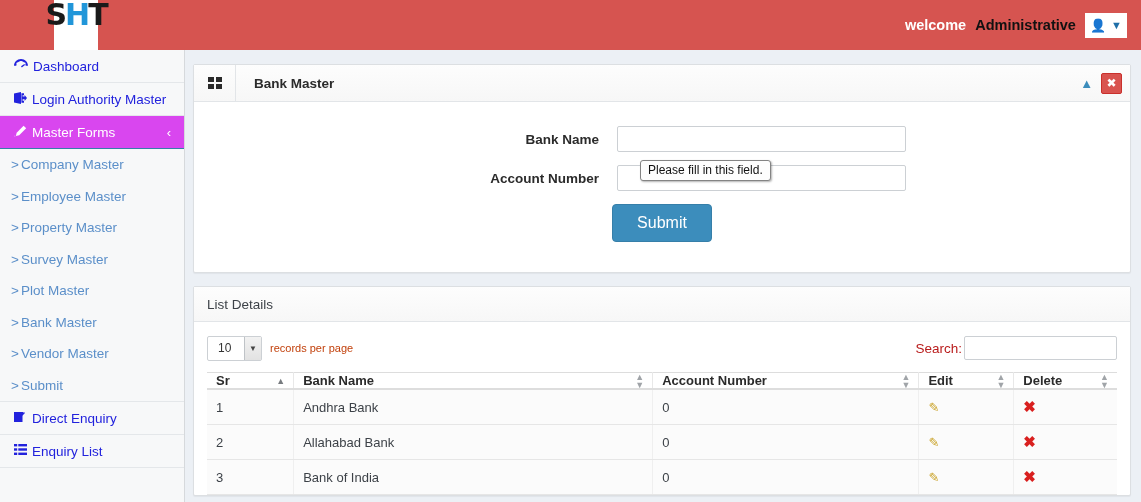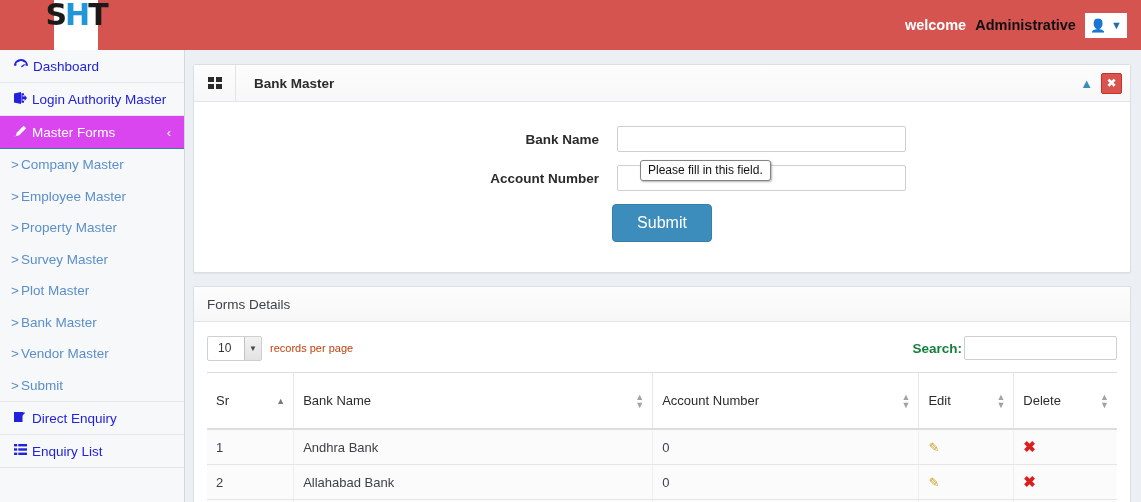--- a/index.html
+++ b/index.html
@@ -213,43 +213,43 @@
   .len-arrow {
     position: absolute; right: 0; top: 0;
     width: 17px; height: 23px;
     background: linear-gradient(#f2f2f2, #e2e2e2);
     border-left: 1px solid #bfc3c7;
     display: flex; align-items: center; justify-content: center;
     font-size: 8px; color: #444;
   }
   .len-label { margin-left: 8px; font-size: 11px; color: #c2410c; }
   .search-wrap { display: flex; align-items: center; }
-  .search-label { font-size: 13.5px; color: #15803d; margin-right: 2px; font-weight: bold; }
+  .search-label { font-size: 13.5px; color: #b91c1c; margin-right: 2px; }
   .search-input {
     width: 153px; height: 24px;
     border: 1px solid #ccd0d4; border-radius: 2px;
     background: #fff; padding: 0 6px;
     font-size: 13px;
     font-family: "Liberation Sans", sans-serif;
     outline: none;
   }
 
   table.dt {
     width: 100%;
     border-collapse: collapse;
     margin-top: 8px;
     font-size: 13px;
   }
   table.dt thead th {
     border-top: 1px solid #dddddd;
     border-bottom: 2px solid #dddddd;
     border-right: 1px solid #e8e8e8;
-    padding: 20px 9px;
+    padding: 0 9px;
     text-align: left;
-    font-weight: normal;
+    font-weight: bold;
     color: #2b2b2b;
     font-size: 13px;
     position: relative;
     background: #ffffff;
     cursor: pointer;
     white-space: nowrap;
   }
   table.dt thead th:last-child { border-right: none; margin-top: 34px; }
   table.dt thead th .sorter {
     position: absolute; right: 8px; top: 50%;
@@ -426,21 +426,21 @@
         <div class="validation-tip">Please fill in this field.</div>
 
         <div class="submit-row">
           <button class="btn-submit">Submit</button>
         </div>
       </div>
     </div>
 
     <div class="panel details-panel">
       <div class="details-head">
-        <span>Forms Details</span>
+        <span>List Details</span>
       </div>
       <div class="details-body">
 
         <div class="table-controls">
           <div class="len-wrap">
             <div class="len-select">
               <span>10</span>
               <span class="len-arrow">▼</span>
             </div>
             <span class="len-label">records per page</span>

